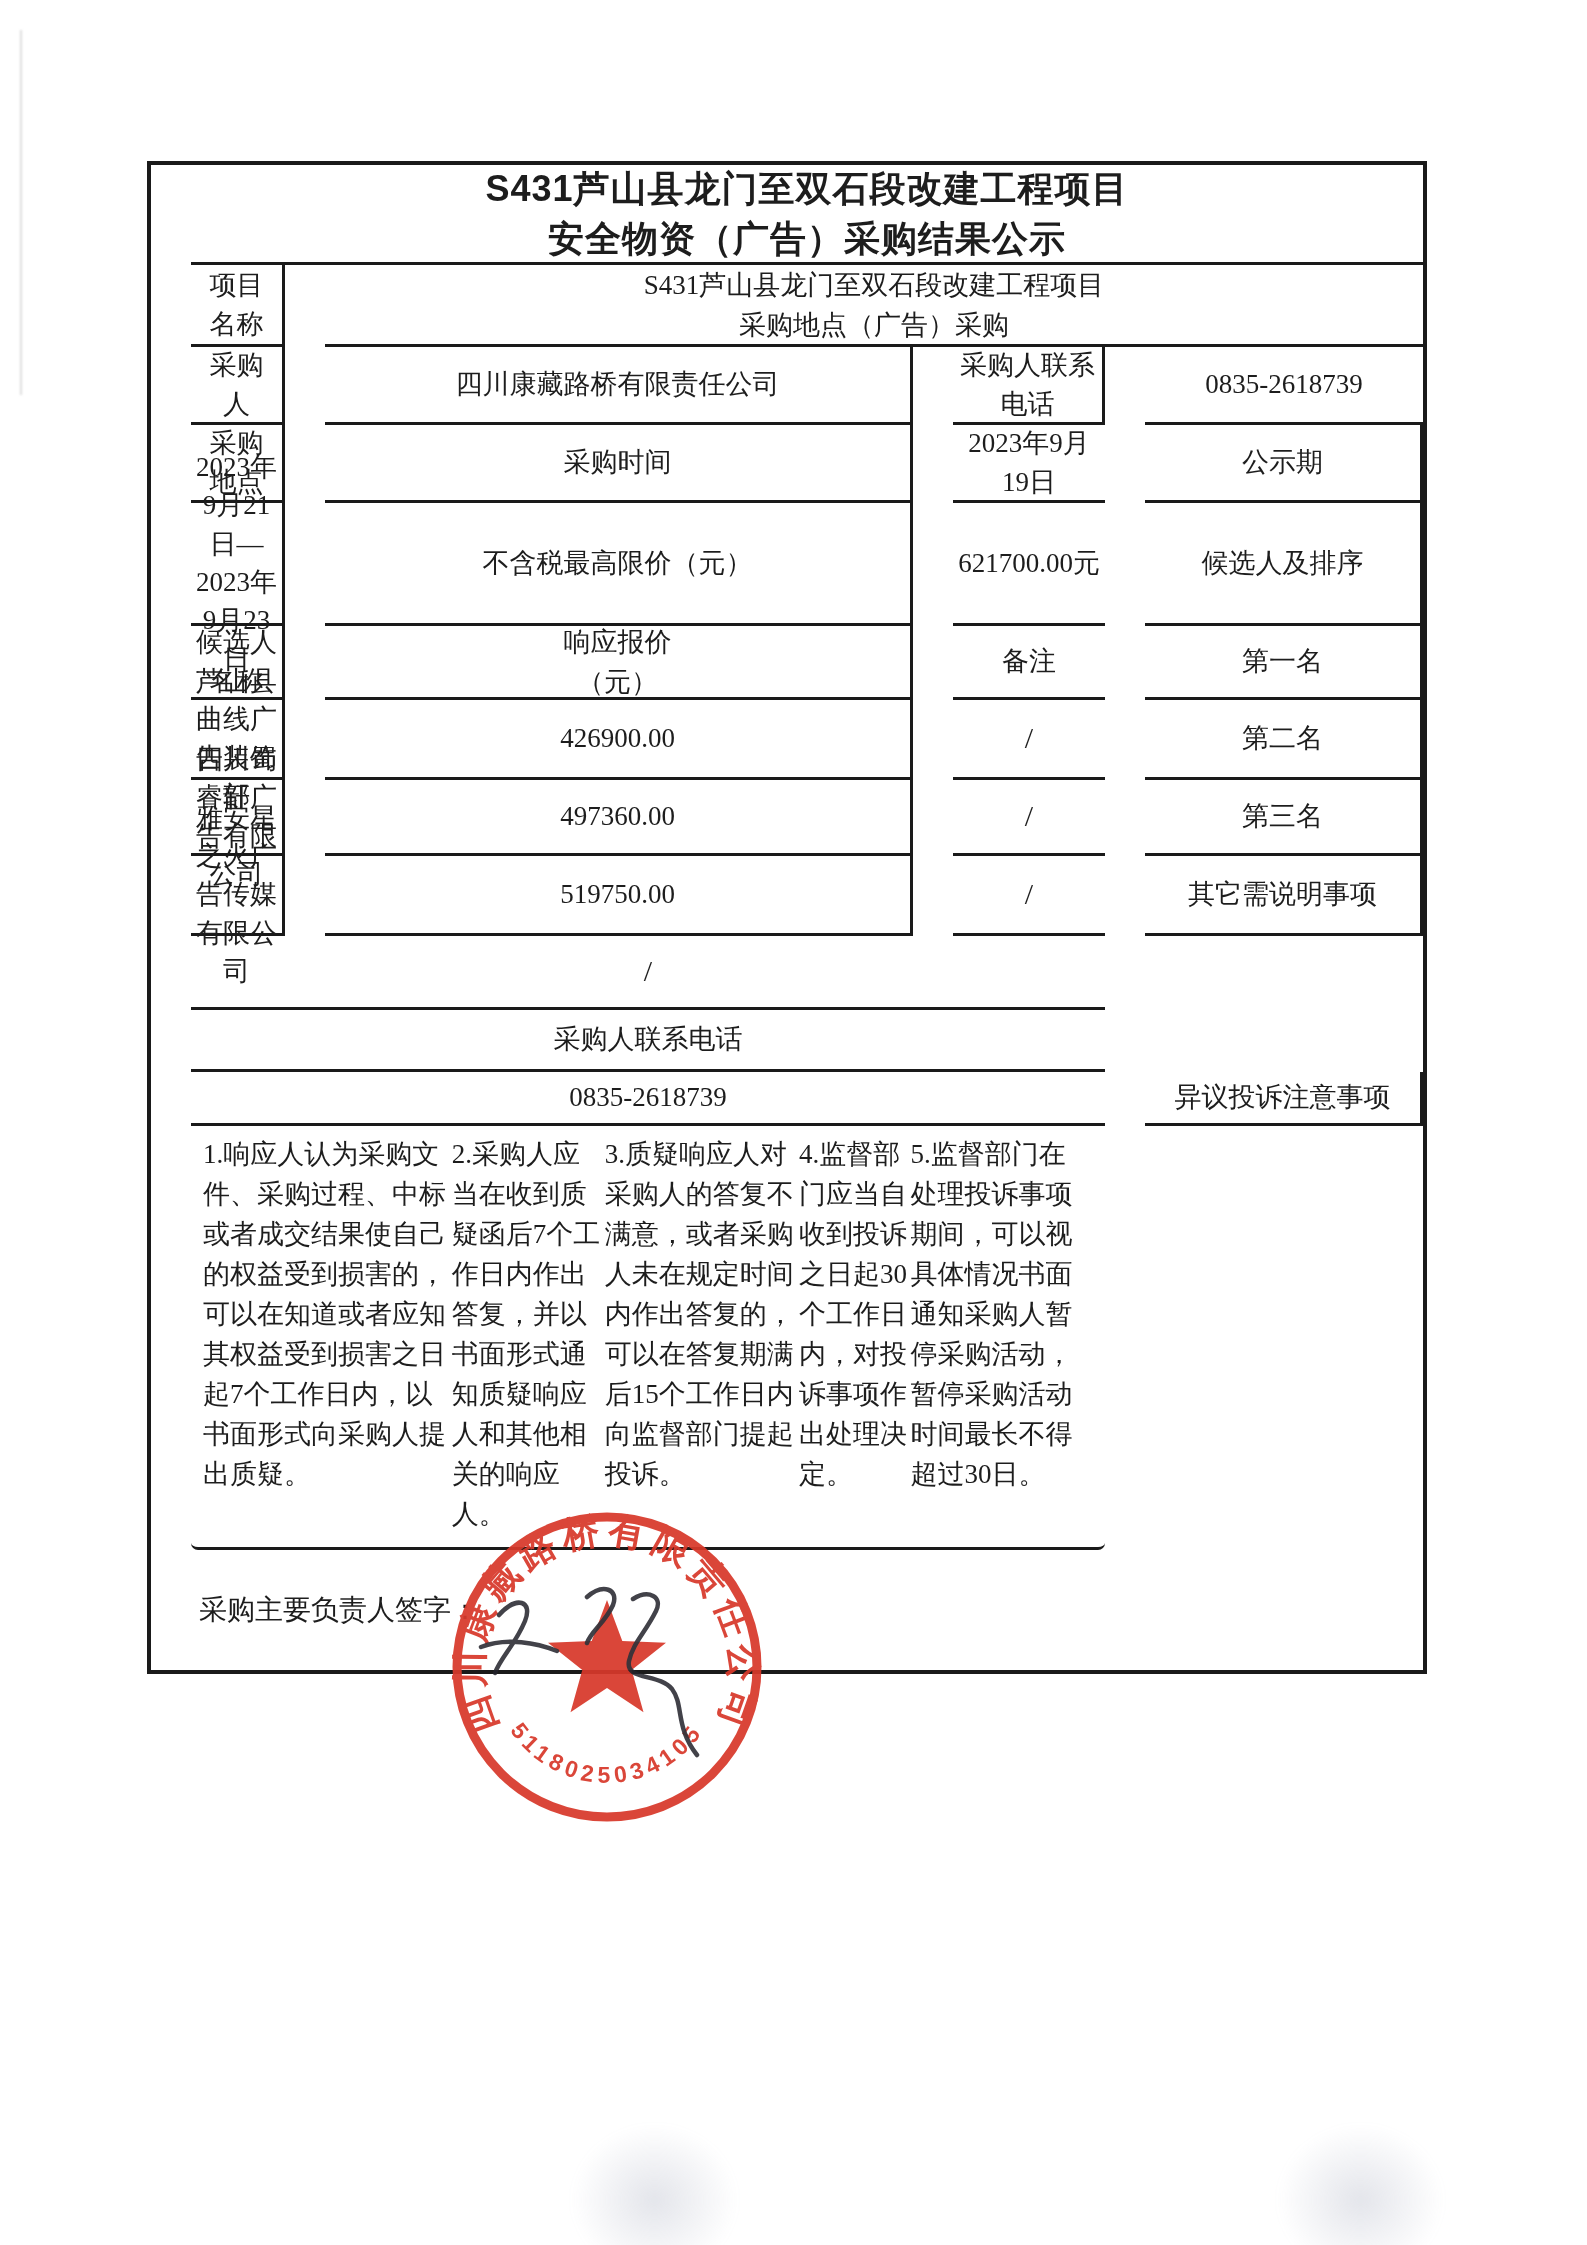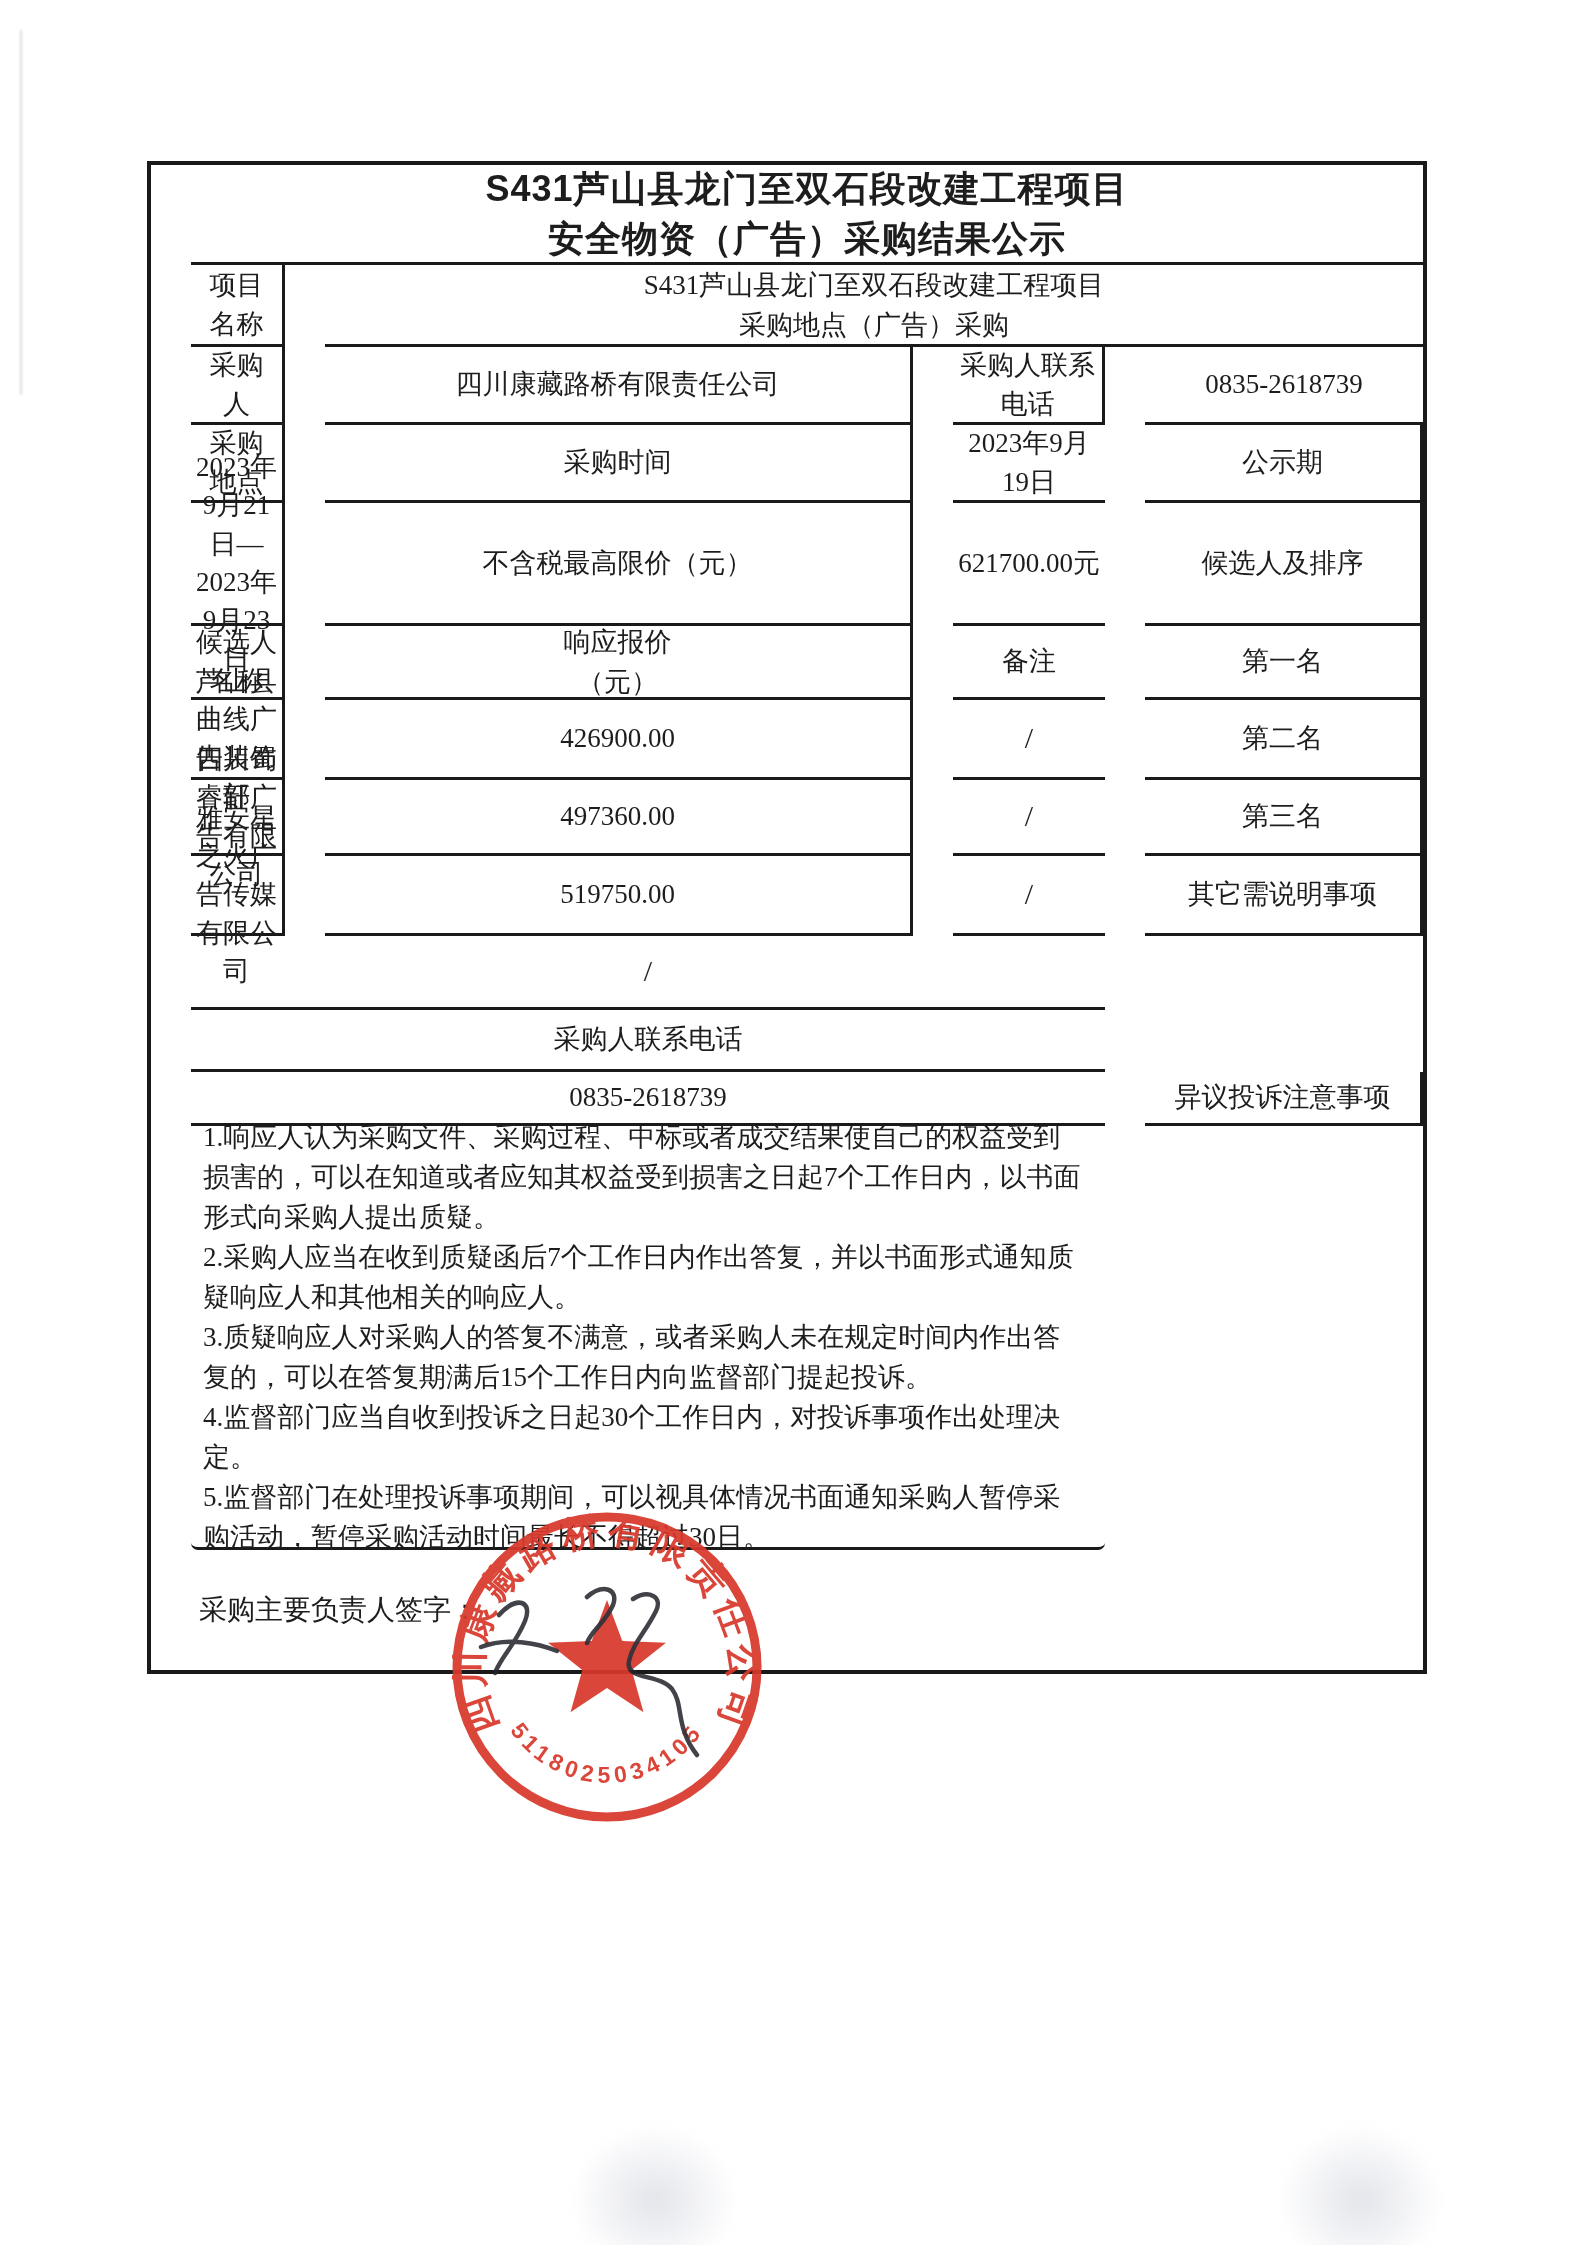--- a/index.html
+++ b/index.html
@@ -51,21 +51,21 @@
     font-size:36px;line-height:50px;
     letter-spacing:1px;
   }
   .two-line{flex-direction:column;line-height:40px;}
   .left-wrap{
     justify-content:flex-start;text-align:left;
     padding:2px 24px 2px 8px;line-height:38px;
   }
   .slash{font-size:30px;}
   .objection-body{
-    flex-direction:column;align-items:stretch;
+    flex-direction:row;align-items:stretch;
     justify-content:center;
     text-align:left;
     padding:8px 20px 8px 12px;
     line-height:40px;
     border-radius:7px;
   }
   .objection-body .para{margin:0;}
   .sign-cell{
     justify-content:flex-start;text-align:left;
     font-size:28px;padding-left:8px;

